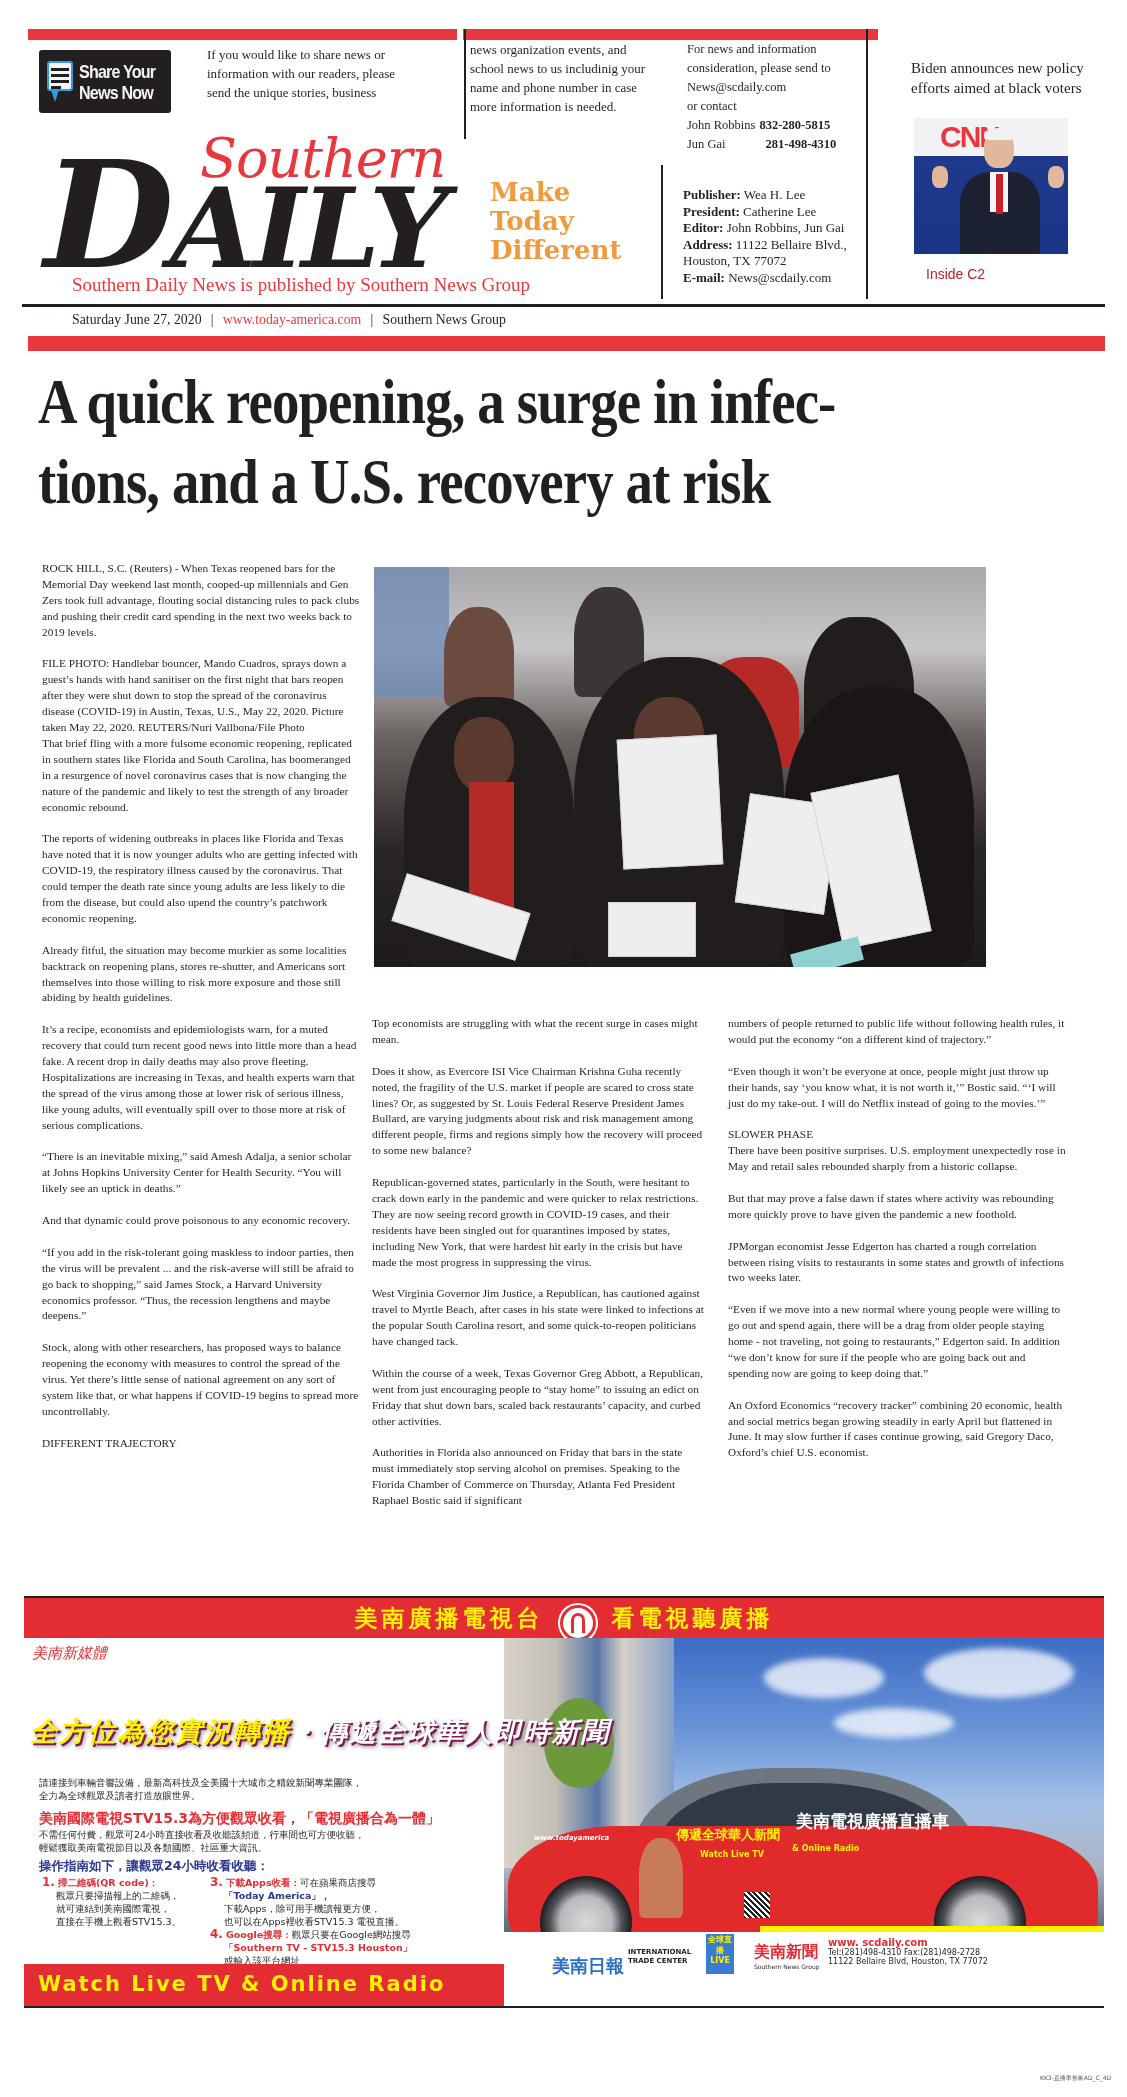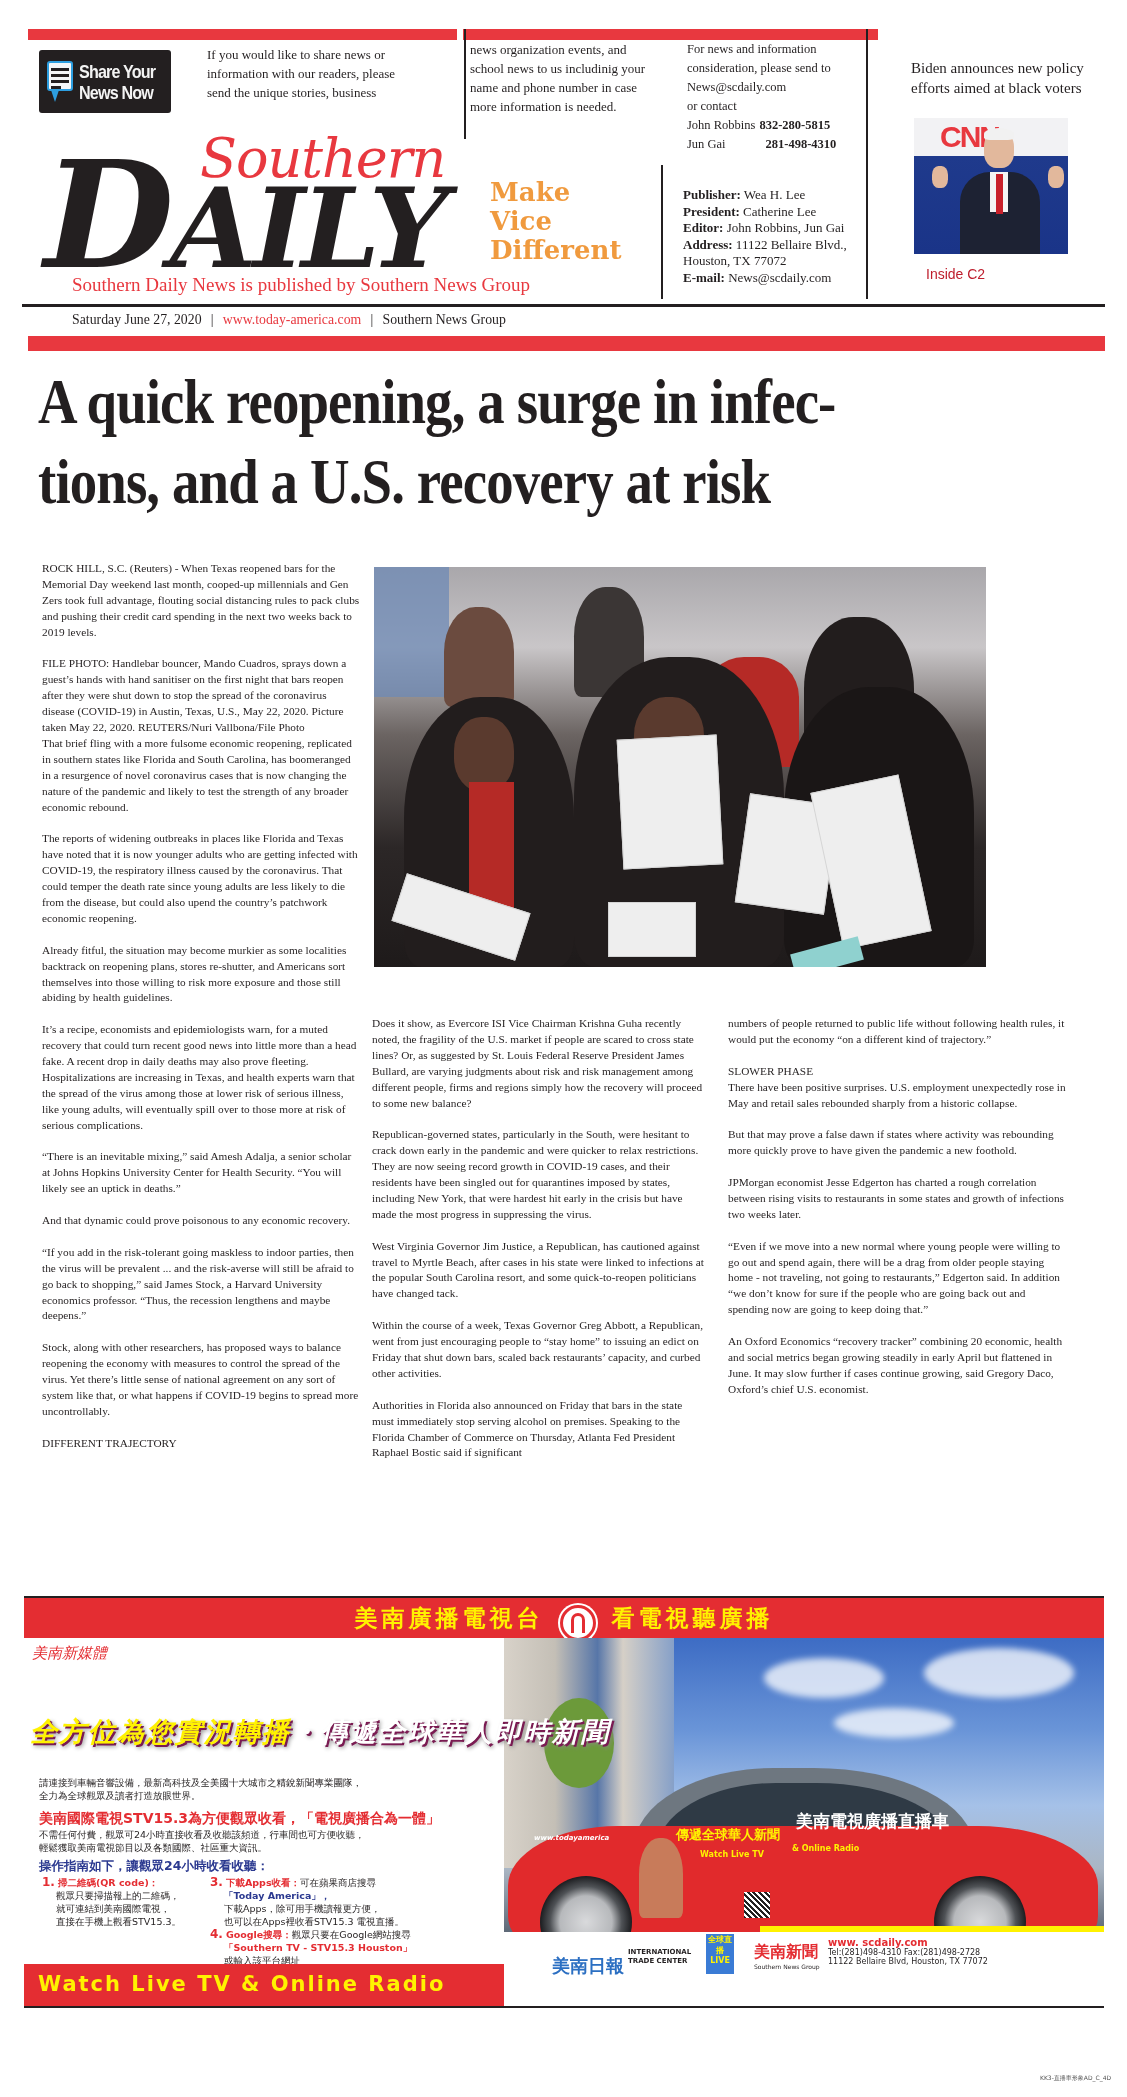--- a/index.html
+++ b/index.html
@@ -147,21 +147,21 @@
   <div>News@scdaily.com</div>
   <div>or contact</div>
   <div><span>John Robbins</span><span class="phone">832-280-5815</span></div>
   <div><span>Jun Gai</span><span class="phone jun-phone">281-498-4310</span></div>
 </div>
 
 <div class="logo-southern">Southern</div>
 <div class="logo-daily"><span class="big">D</span><span>AILY</span></div>
 <div class="slogan">
   <div>Make</div>
-  <div>Vice</div>
+  <div>Today</div>
   <div>Different</div>
 </div>
 <div class="publisher-line">Southern Daily News is published by Southern News Group</div>
 
 <div class="staff">
   <div><b>Publisher:</b> <span>Wea H. Lee</span></div>
   <div><b>President:</b> <span>Catherine Lee</span></div>
   <div><b>Editor:</b> <span>John Robbins, Jun Gai</span></div>
   <div><b>Address:</b> <span>11122 Bellaire Blvd.,</span></div>
   <div><span>Houston, TX 77072</span></div>
@@ -226,29 +226,31 @@
   <p>Already fitful, the situation may become murkier as some localities backtrack on reopening plans, stores re-shutter, and Americans sort themselves into those willing to risk more exposure and those still abiding by health guidelines.</p>
   <p>It’s a recipe, economists and epidemiologists warn, for a muted recovery that could turn recent good news into little more than a head fake. A recent drop in daily deaths may also prove fleeting. Hospitalizations are increasing in Texas, and health experts warn that the spread of the virus among those at lower risk of serious illness, like young adults, will eventually spill over to those more at risk of serious complications.</p>
   <p>“There is an inevitable mixing,” said Amesh Adalja, a senior scholar at Johns Hopkins University Center for Health Security. “You will likely see an uptick in deaths.”</p>
   <p>And that dynamic could prove poisonous to any economic recovery.</p>
   <p>“If you add in the risk-tolerant going maskless to indoor parties, then the virus will be prevalent ... and the risk-averse will still be afraid to go back to shopping,” said James Stock, a Harvard University economics professor. “Thus, the recession lengthens and maybe deepens.”</p>
   <p>Stock, along with other researchers, has proposed ways to balance reopening the economy with measures to control the spread of the virus. Yet there’s little sense of national agreement on any sort of system like that, or what happens if COVID-19 begins to spread more uncontrollably.</p>
   <p>DIFFERENT TRAJECTORY</p>
 </div>
 
 <div class="col" style="left:372px; top:1016px; width:332px;">
+  <p>Top economists are struggling with what the recent surge in cases might mean.</p>
   <p>Does it show, as Evercore ISI Vice Chairman Krishna Guha recently noted, the fragility of the U.S. market if people are scared to cross state lines? Or, as suggested by St. Louis Federal Reserve President James Bullard, are varying judgments about risk and risk management among different people, firms and regions simply how the recovery will proceed to some new balance?</p>
   <p>Republican-governed states, particularly in the South, were hesitant to crack down early in the pandemic and were quicker to relax restrictions. They are now seeing record growth in COVID-19 cases, and their residents have been singled out for quarantines imposed by states, including New York, that were hardest hit early in the crisis but have made the most progress in suppressing the virus.</p>
   <p>West Virginia Governor Jim Justice, a Republican, has cautioned against travel to Myrtle Beach, after cases in his state were linked to infections at the popular South Carolina resort, and some quick-to-reopen politicians have changed tack.</p>
   <p>Within the course of a week, Texas Governor Greg Abbott, a Republican, went from just encouraging people to “stay home” to issuing an edict on Friday that shut down bars, scaled back restaurants’ capacity, and curbed other activities.</p>
   <p>Authorities in Florida also announced on Friday that bars in the state must immediately stop serving alcohol on premises. Speaking to the Florida Chamber of Commerce on Thursday, Atlanta Fed President Raphael Bostic said if significant</p>
 </div>
 
 <div class="col" style="left:728px; top:1016px; width:340px;">
   <p>numbers of people returned to public life without following health rules, it would put the economy “on a different kind of trajectory.”</p>
+  <p>“Even though it won’t be everyone at once, people might just throw up their hands, say ‘you know what, it is not worth it,’” Bostic said. “‘I will just do my take-out. I will do Netflix instead of going to the movies.’”</p>
   <p class="tight">SLOWER PHASE</p>
   <p>There have been positive surprises. U.S. employment unexpectedly rose in May and retail sales rebounded sharply from a historic collapse.</p>
   <p>But that may prove a false dawn if states where activity was rebounding more quickly prove to have given the pandemic a new foothold.</p>
   <p>JPMorgan economist Jesse Edgerton has charted a rough correlation between rising visits to restaurants in some states and growth of infections two weeks later.</p>
   <p>“Even if we move into a new normal where young people were willing to go out and spend again, there will be a drag from older people staying home - not traveling, not going to restaurants,” Edgerton said. In addition “we don’t know for sure if the people who are going back out and spending now are going to keep doing that.”</p>
   <p>An Oxford Economics “recovery tracker” combining 20 economic, health and social metrics began growing steadily in early April but flattened in June. It may slow further if cases continue growing, said Gregory Daco, Oxford’s chief U.S. economist.</p>
 </div>
 
 <div class="ad">
   <div class="ad-top">

